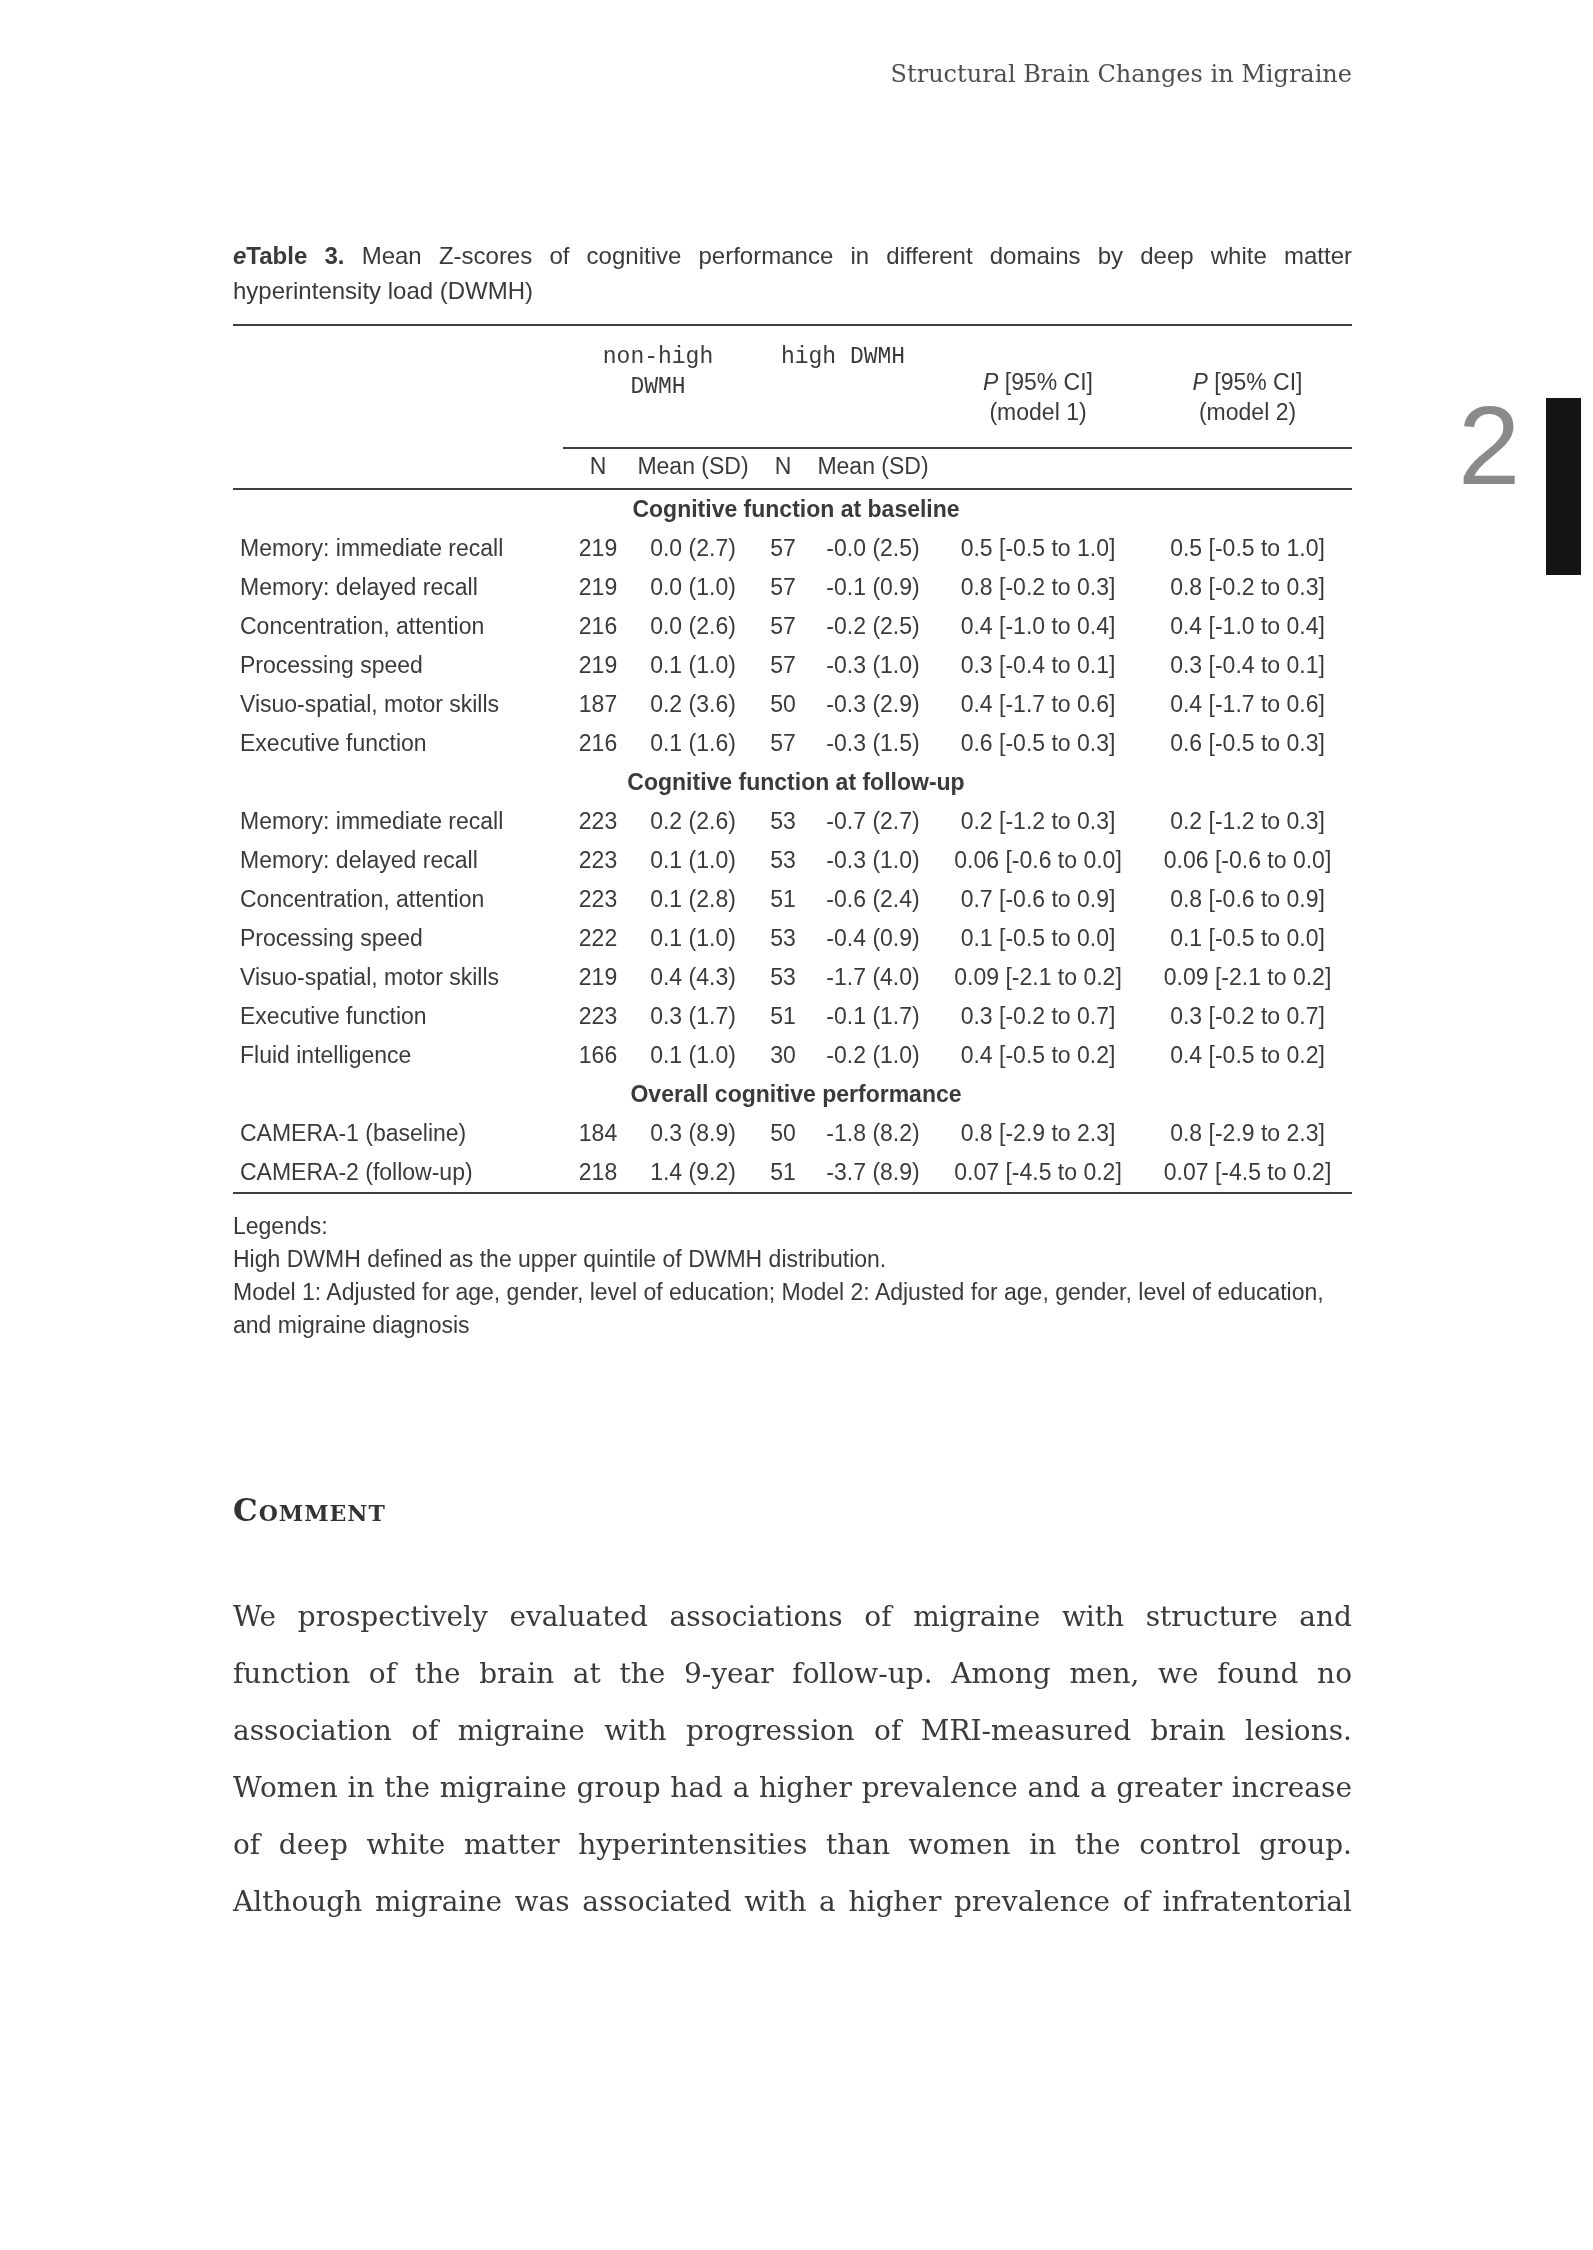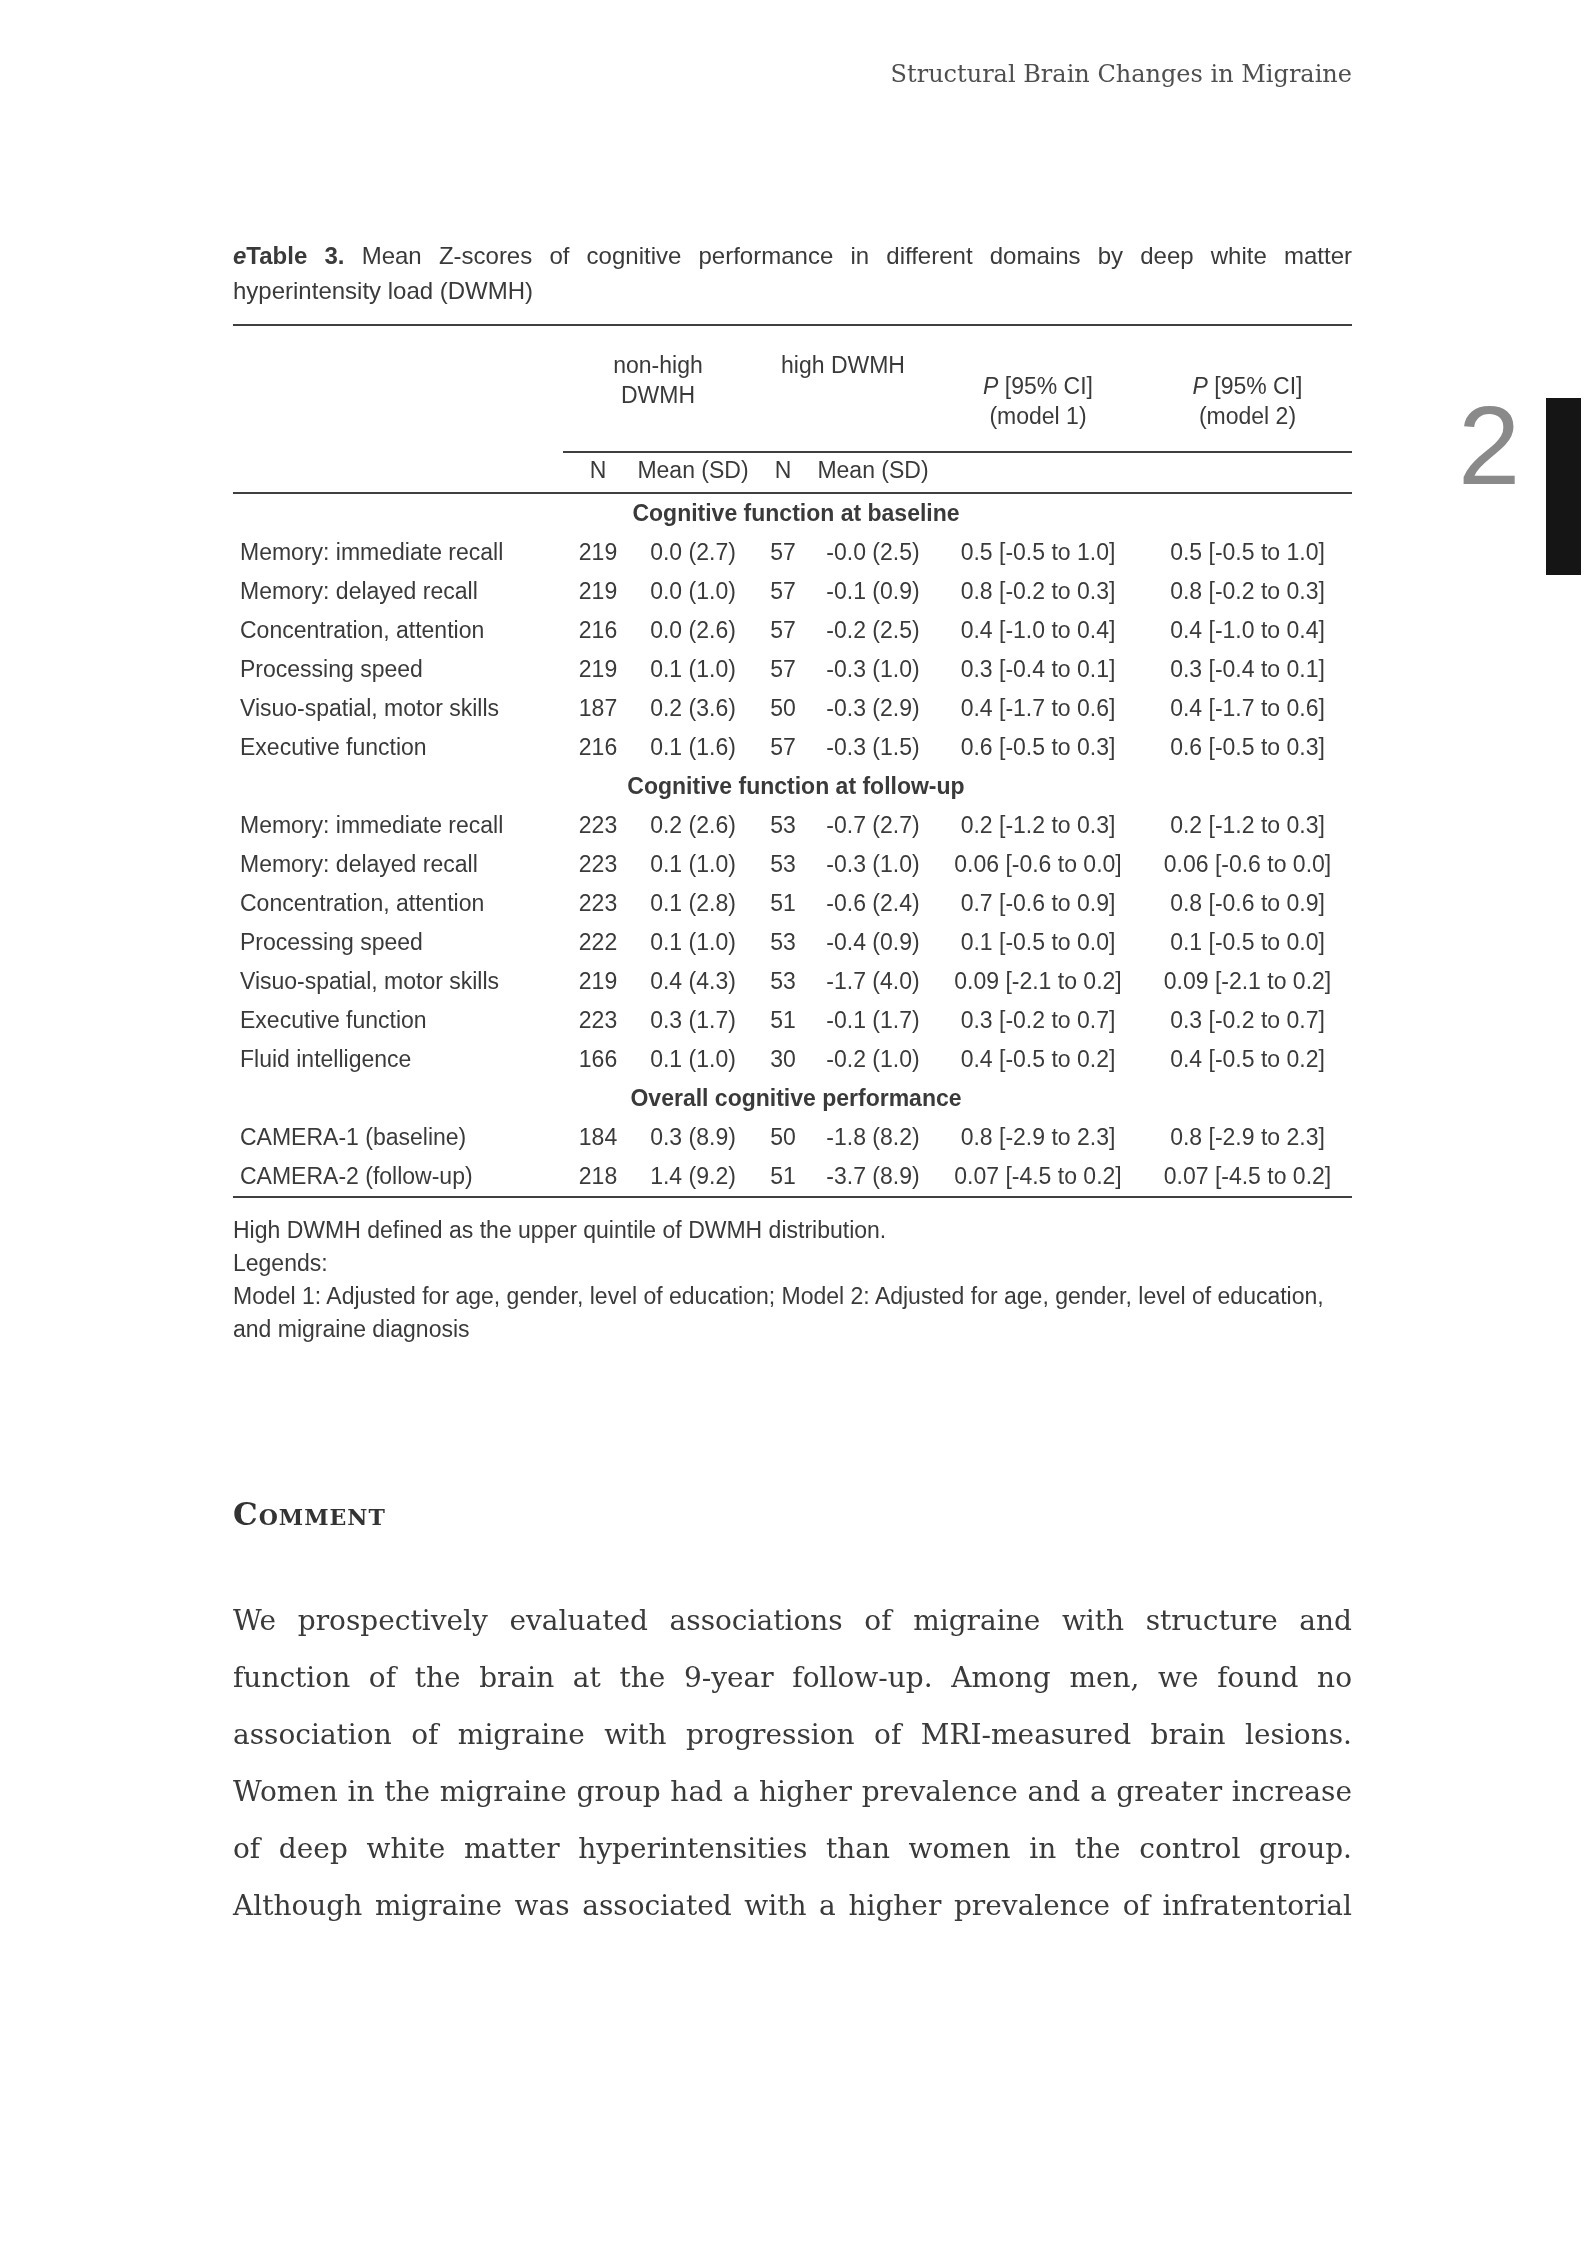--- a/index.html
+++ b/index.html
@@ -61,23 +61,24 @@
     font-size: 23px;
     border-top: 2px solid #3f3f3f;
     border-bottom: 2px solid #3f3f3f;
   }
   .data-table th { font-weight: normal; }
   .spanner-row td, .spanner-row th { height: 100px; }
   .spanner-row .spacer { border: none; }
   .spanner-row .rule { border-bottom: 2px solid #3f3f3f; }
   .group-header {
     vertical-align: top;
-    padding-top: 24px;
+    padding-top: 16px;
     white-space: pre-line;
     line-height: 30px;
+    font-family: Liberation Mono, monospace;
   }
   .p-header {
     vertical-align: bottom;
     padding-bottom: 20px;
     text-align: center;
     line-height: 30px;
   }
   .p-header i { font-style: italic; }
   .sub-row th, .sub-row td {
     text-align: center;
@@ -323,22 +324,22 @@
             <td class="num">1.4 (9.2)</td>
             <td class="num">51</td>
             <td class="num">-3.7 (8.9)</td>
             <td class="num">0.07 [-4.5 to 0.2]</td>
             <td class="num">0.07 [-4.5 to 0.2]</td>
           </tr>
         </tbody>
     </table>
 
     <div class="legends" id="legends">
+        <p>Legends:</p>
         <p>High DWMH defined as the upper quintile of DWMH distribution.</p>
-        <p>Legends:</p>
         <p>Model 1: Adjusted for age, gender, level of education; Model 2: Adjusted for age, gender, level of education, and migraine diagnosis</p>
       </div>
 
     <h2 class="comment-heading">Comment</h2>
 
     <p class="body-paragraph">We prospectively evaluated associations of migraine with structure and function of the brain at the 9-year follow-up. Among men, we found no association of migraine with progression of MRI-measured brain lesions. Women in the migraine group had a higher prevalence and a greater increase of deep white matter hyperintensities than women in the control group. Although migraine was associated with a higher prevalence of infratentorial hyperintensities at follow up, there were no significant associations of migraine with progression of infratentorial hyperintensities or</p>
 
   </div>
 
   <div class="page-number">45</div>

